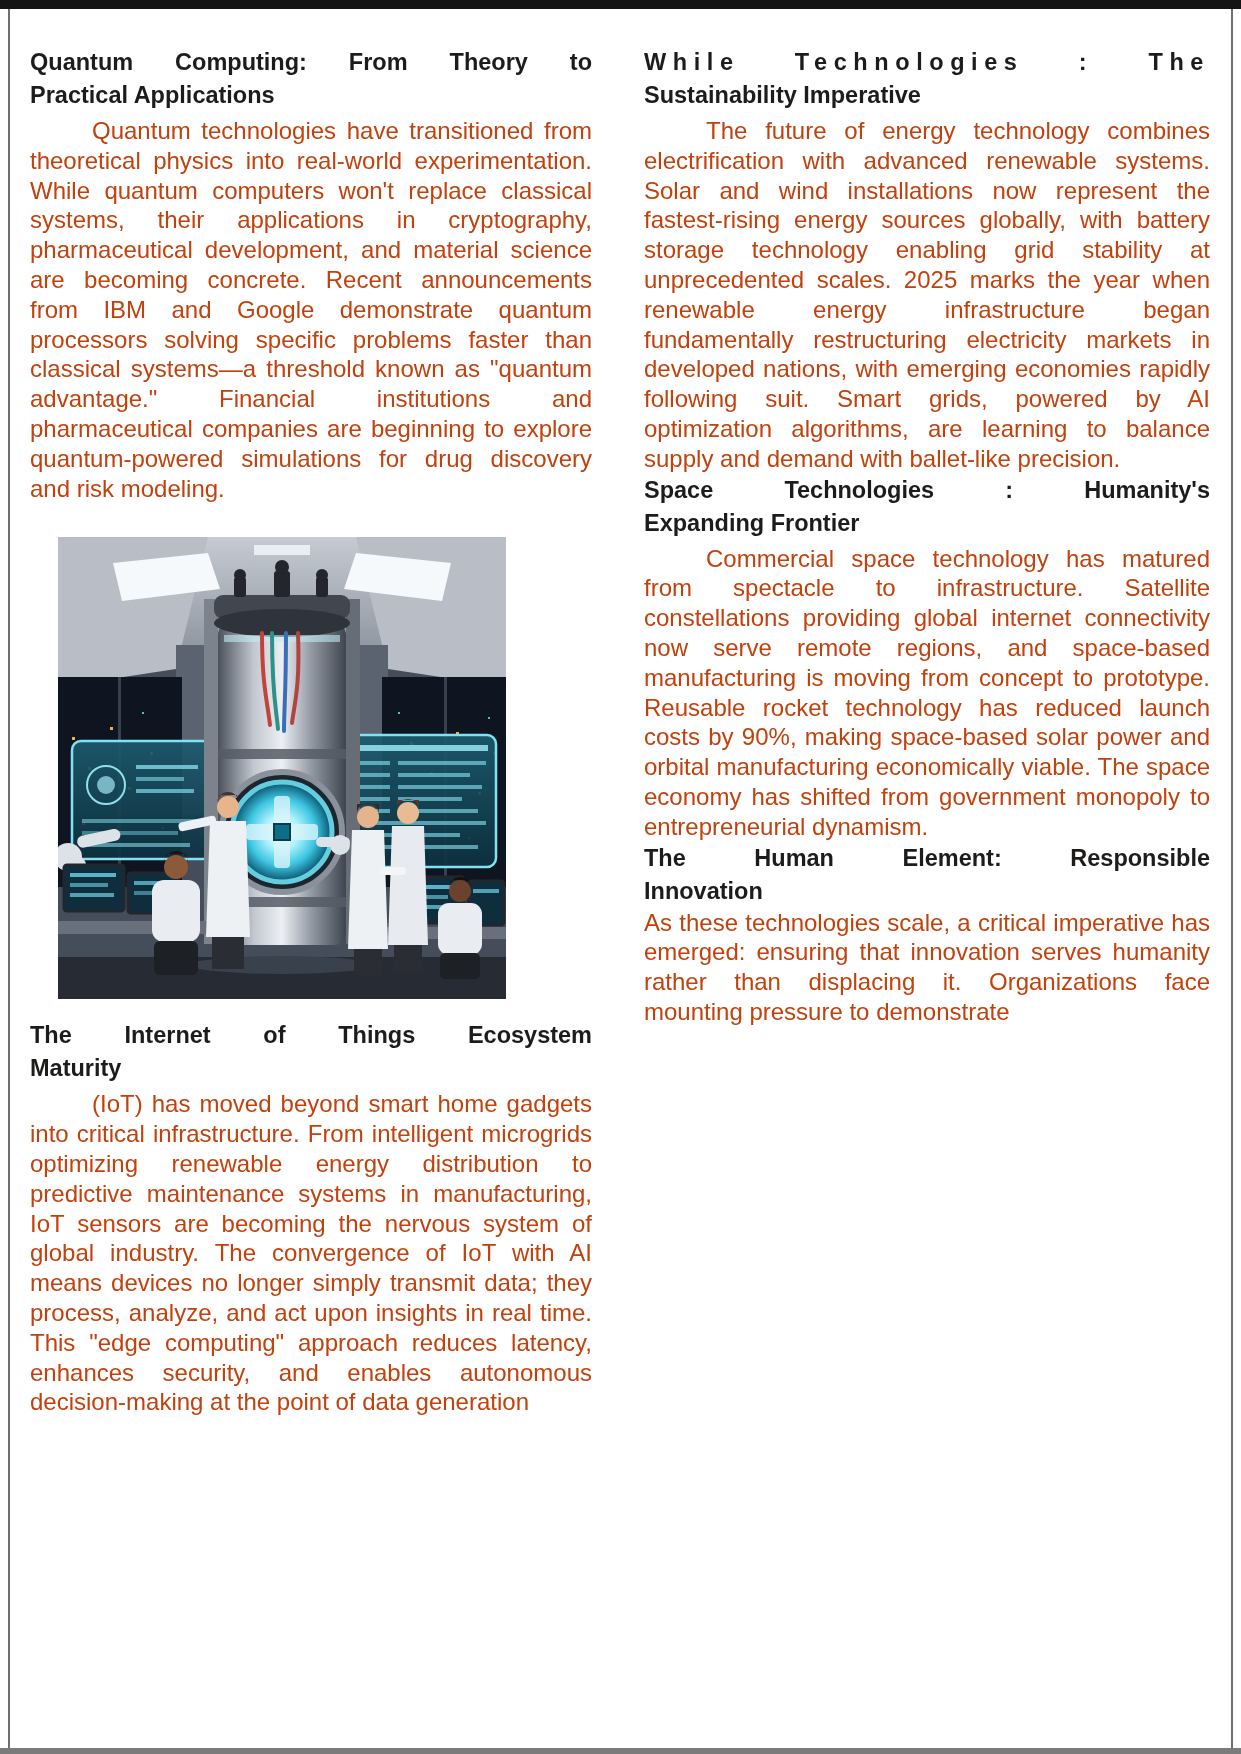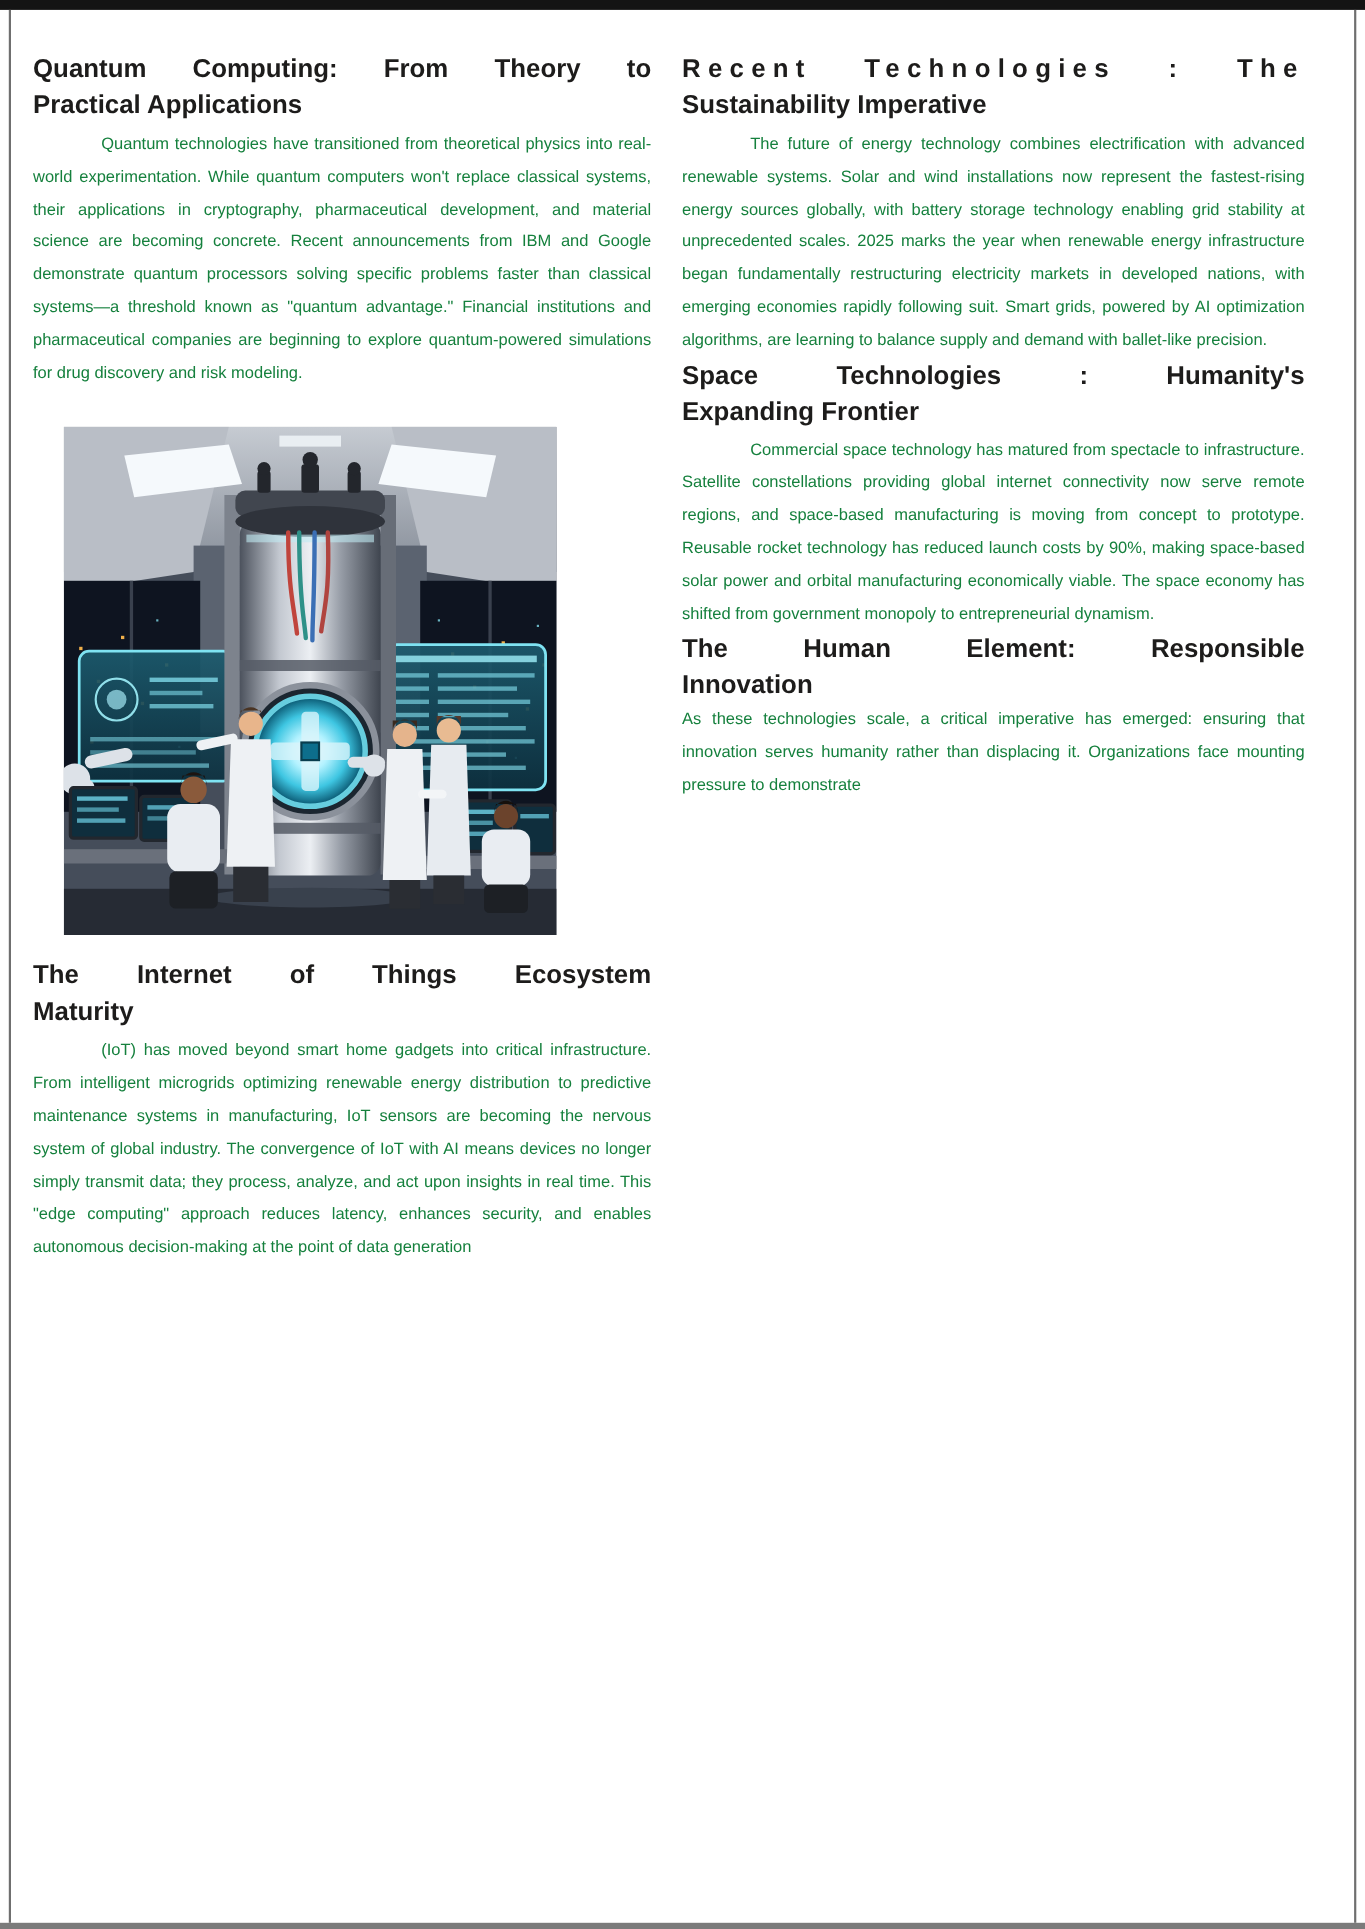--- a/index.html
+++ b/index.html
@@ -6,32 +6,32 @@
   .page {
     position:relative; width:1241px; height:1754px; background:#ffffff;
     font-family:"Liberation Sans", sans-serif; color:#2b2a28; overflow:hidden;
   }
   
   .frame-top    { position:absolute; left:0; top:0; width:1241px; height:9px; background:#141414; }
   .frame-left   { position:absolute; left:8px;  top:9px; bottom:6px; width:2px; background:#6f6f6f; }
   .frame-right  { position:absolute; right:8px; top:9px; bottom:6px; width:2px; background:#6f6f6f; }
   .frame-bottom { position:absolute; left:0; bottom:0; width:1241px; height:6px; background:#7b7b7b; }
 
-  .content { position:absolute; left:30px; top:46px; width:1180px; display:flex; gap:28px; }
+  .content { position:absolute; left:30px; top:46px; width:1180px; display:flex; gap:52px; }
   .col-left  { width:562px; flex:none; }
   .col-right { width:566px; flex:none; }
 
   h2 { margin:0; padding:0; font-size:23.5px; line-height:33px; font-weight:bold; color:#1d1c1b; }
   .hl   { display:block; }
   .just { text-align:justify; text-align-last:justify; }
   .spread { letter-spacing:0.28em; }
   .mt { }
   .mt-iot { margin-top:20px; }
 
-  p { margin:4px 0 0 0; font-size:15px; line-height:29.8px; text-align:justify; color:#15803d; }
+  p { margin:4px 0 0 0; font-size:24px; line-height:29.8px; text-align:justify; color:#c2410c; }
   p.indent { text-indent:62px; }
   p.tight { margin:0; }
 
   figure { margin:34px 0 0 28px; padding:0; width:448px; height:462px; }
   figure svg { display:block; width:448px; height:462px; }
 </style>
 </head>
 <body>
 
 <div class="page">
@@ -248,21 +248,21 @@
           <span class="hl just">The Internet of Things Ecosystem</span>
           <span class="hl">Maturity</span>
         </h2>
         <p class="indent">(IoT) has moved beyond smart home gadgets into critical infrastructure. From intelligent microgrids optimizing renewable energy distribution to predictive maintenance systems in manufacturing, IoT sensors are becoming the nervous system of global industry. The convergence of IoT with AI means devices no longer simply transmit data; they process, analyze, and act upon insights in real time. This "edge computing" approach reduces latency, enhances security, and enables autonomous decision-making at the point of data generation</p>
       </section>
     </div>
 
     <div class="col-right">
       <section>
         <h2>
-          <span class="hl just spread">Recent Technologies : The</span>
+          <span class="hl just spread">While Technologies : The</span>
           <span class="hl">Sustainability Imperative</span>
         </h2>
         <p class="indent">The future of energy technology combines electrification with advanced renewable systems. Solar and wind installations now represent the fastest-rising energy sources globally, with battery storage technology enabling grid stability at unprecedented scales. 2025 marks the year when renewable energy infrastructure began fundamentally restructuring electricity markets in developed nations, with emerging economies rapidly following suit. Smart grids, powered by AI optimization algorithms, are learning to balance supply and demand with ballet-like precision.</p>
       </section>
 
       <section>
         <h2 class="mt">
           <span class="hl just">Space Technologies : Humanity's</span>
           <span class="hl">Expanding Frontier</span>
         </h2>

